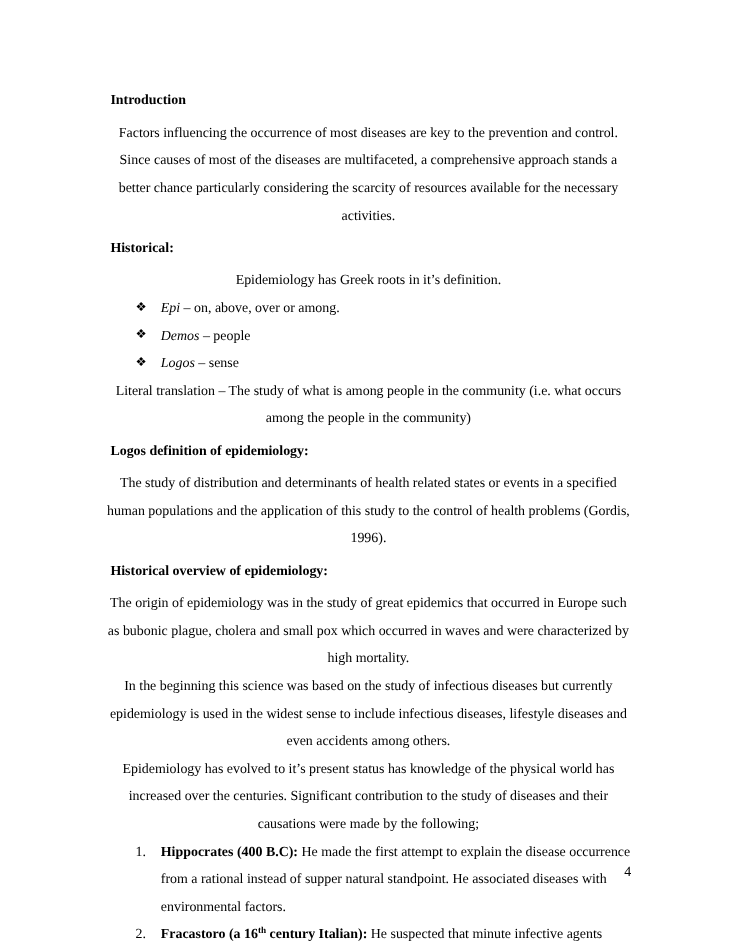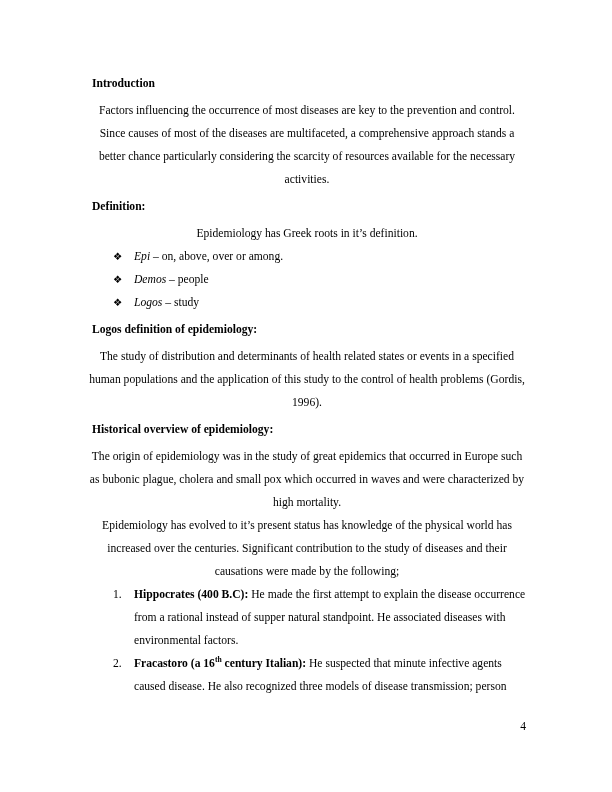--- a/index.html
+++ b/index.html
@@ -113,51 +113,53 @@
 </head>
 <body>
 
 <div class="page">
   <div class="content">
 
     <p class="heading">Introduction</p>
 
     <p class="para">Factors influencing the occurrence of most diseases are key to the prevention and control. Since causes of most of the diseases are multifaceted, a comprehensive approach stands a better chance particularly considering the scarcity of resources available for the necessary activities.</p>
 
-    <p class="heading">Definition:</p>
+    <p class="heading">Historical:</p>
 
     <p class="para">Epidemiology has Greek roots in it’s definition.</p>
 
     <ul class="bullet-list">
       <li class="bullet-item">
         <span class="bullet-marker">❖</span>
         <span class="term">Epi</span>
         <span>– on, above, over or among.</span>
       </li>
       <li class="bullet-item">
         <span class="bullet-marker">❖</span>
         <span class="term">Demos</span>
         <span>– people</span>
       </li>
       <li class="bullet-item">
         <span class="bullet-marker">❖</span>
         <span class="term">Logos</span>
-        <span>– study</span>
+        <span>– sense</span>
       </li>
     </ul>
 
+    <p class="para">Literal translation – The study of what is among people in the community (i.e. what occurs among the people in the community)</p>
 
     <p class="heading">Logos definition of epidemiology:</p>
 
     <p class="para">The study of distribution and determinants of health related states or events in a specified human populations and the application of this study to the control of health problems (Gordis, 1996).</p>
 
     <p class="heading">Historical overview of epidemiology:</p>
 
     <p class="para">The origin of epidemiology was in the study of great epidemics that occurred in Europe such as bubonic plague, cholera and small pox which occurred in waves and were characterized by high mortality.</p>
 
+    <p class="para">In the beginning this science was based on the study of infectious diseases but currently epidemiology is used in the widest sense to include infectious diseases, lifestyle diseases and even accidents among others.</p>
 
     <p class="para">Epidemiology has evolved to it’s present status has knowledge of the physical world has increased over the centuries. Significant contribution to the study of diseases and their causations were made by the following;</p>
 
     <ol class="num-list">
       <li class="num-item">
         <span class="num-marker">1.</span>
         <span class="lead">Hippocrates (400 B.C):</span><span class="lead"></span><span> He made the first attempt to explain the disease occurrence from a rational instead of supper natural standpoint. He associated diseases with environmental factors.</span>
       </li>
       <li class="num-item">
         <span class="num-marker">2.</span>

